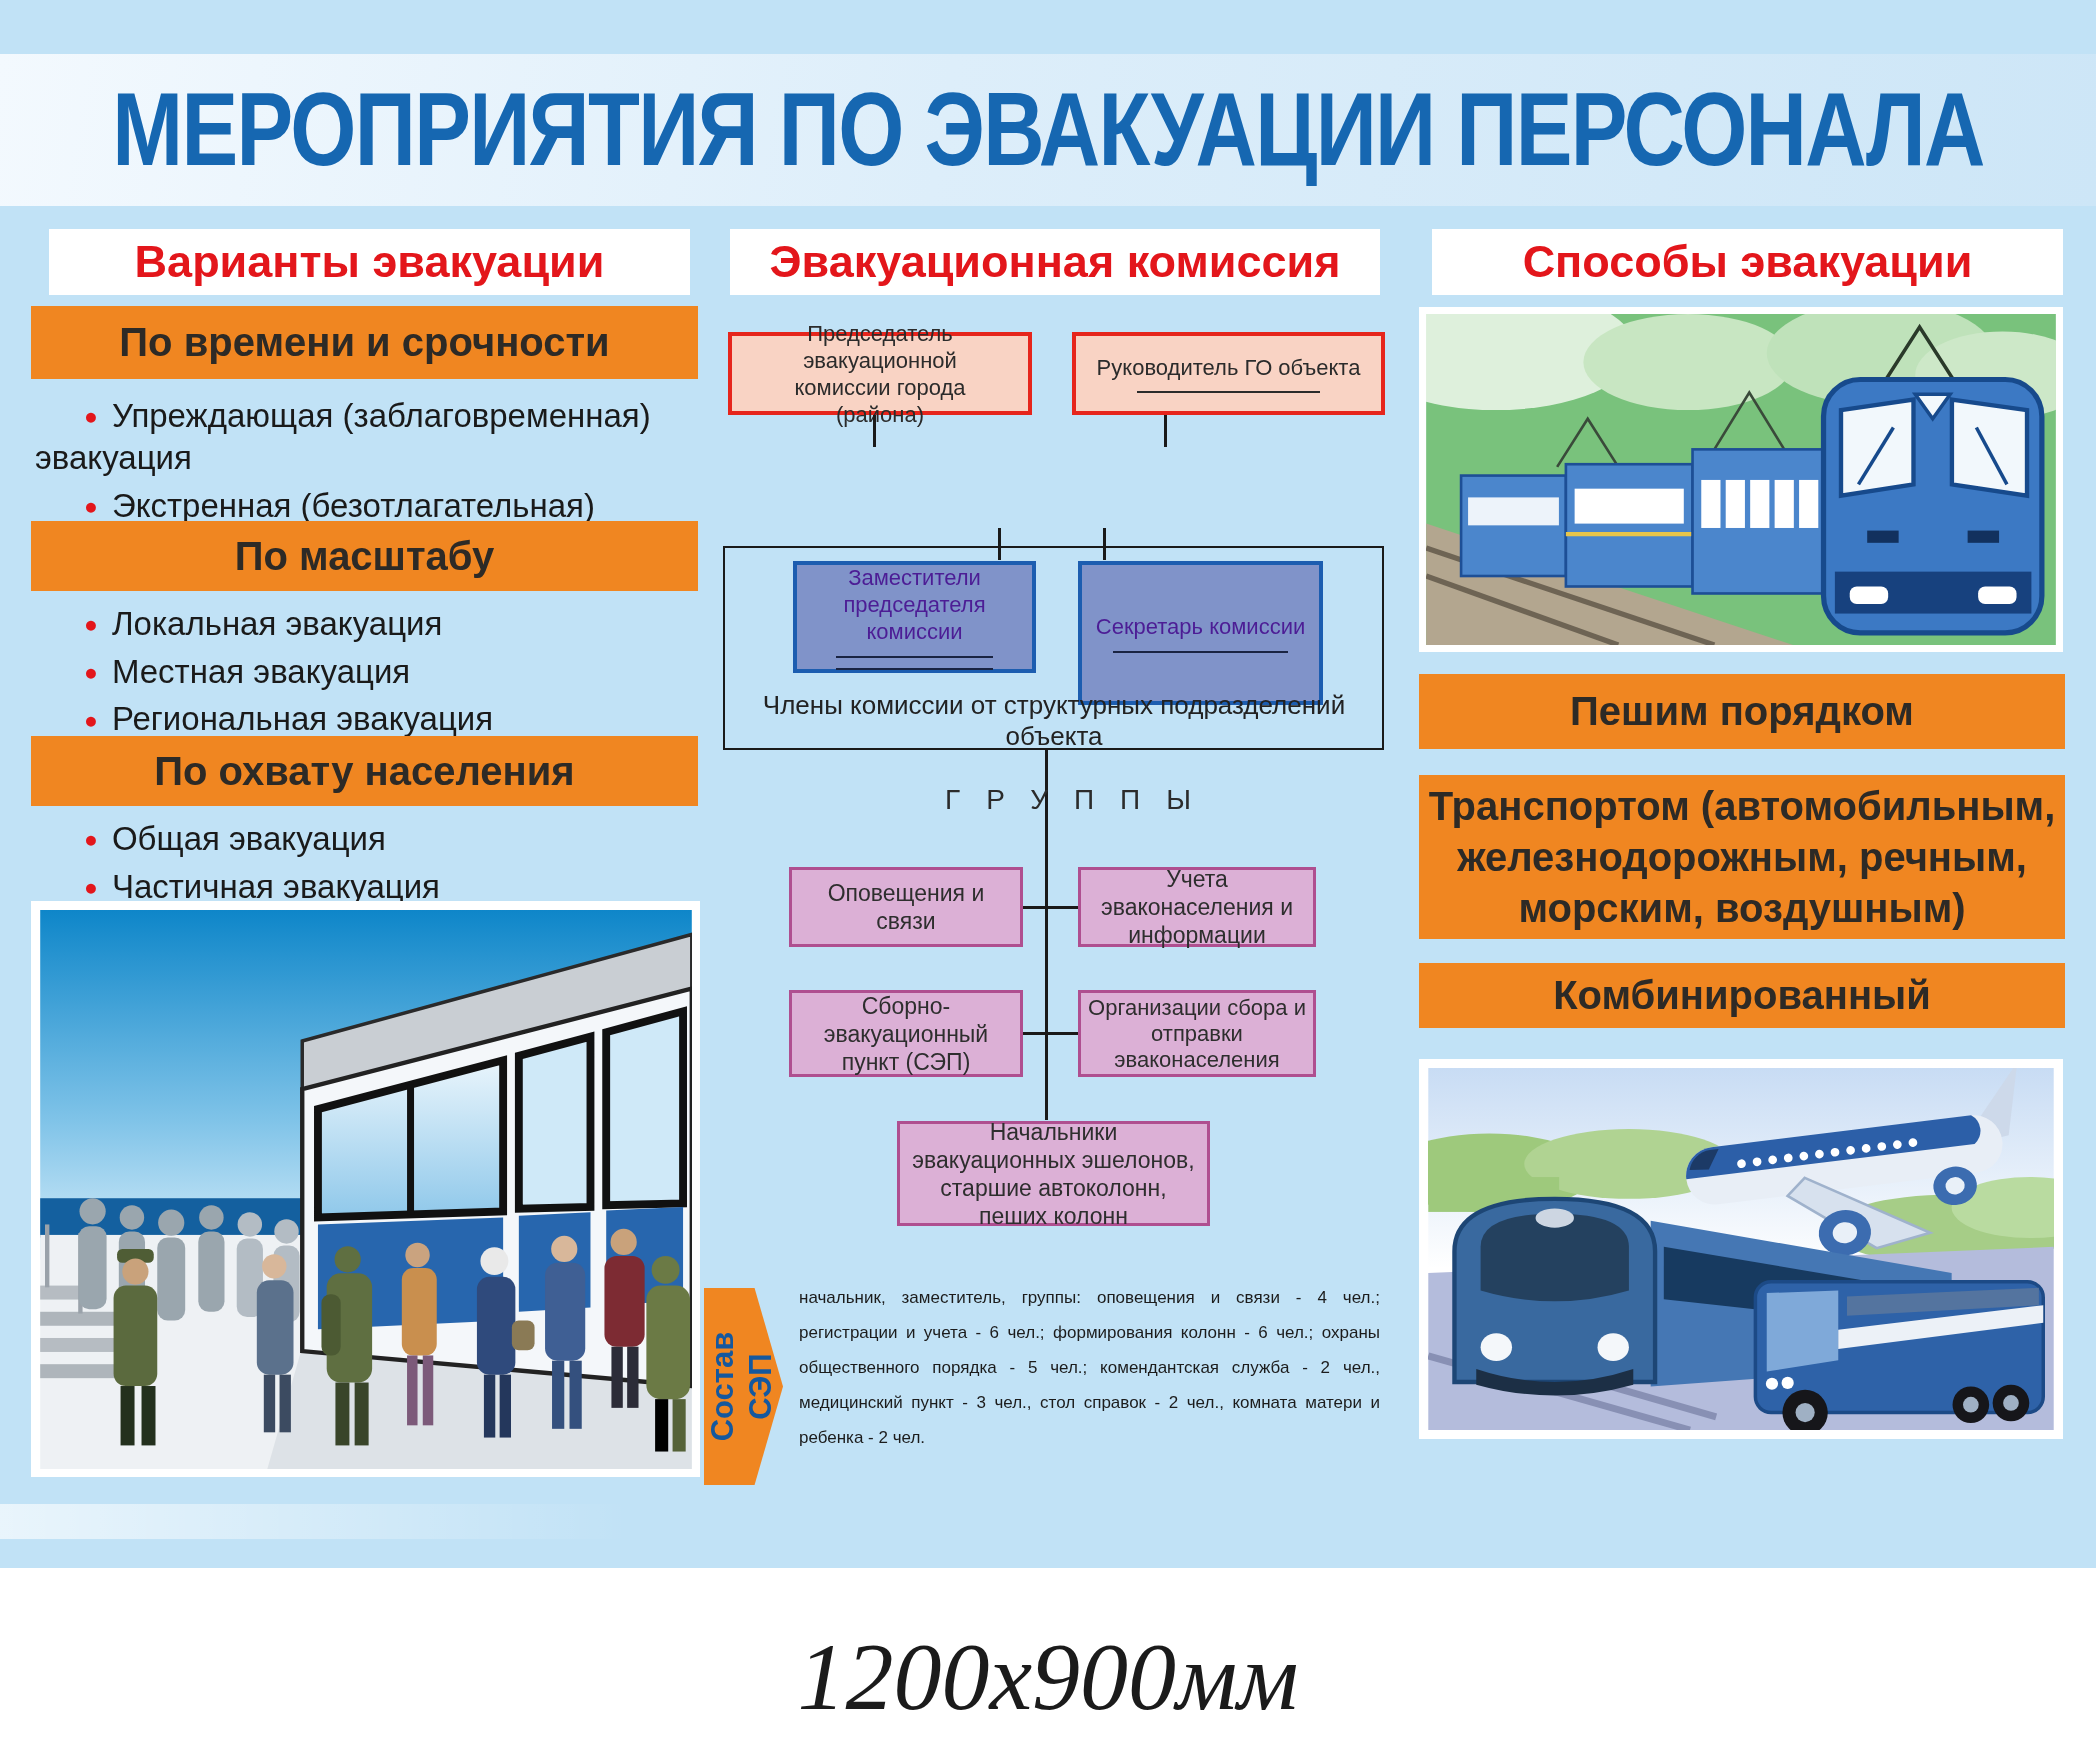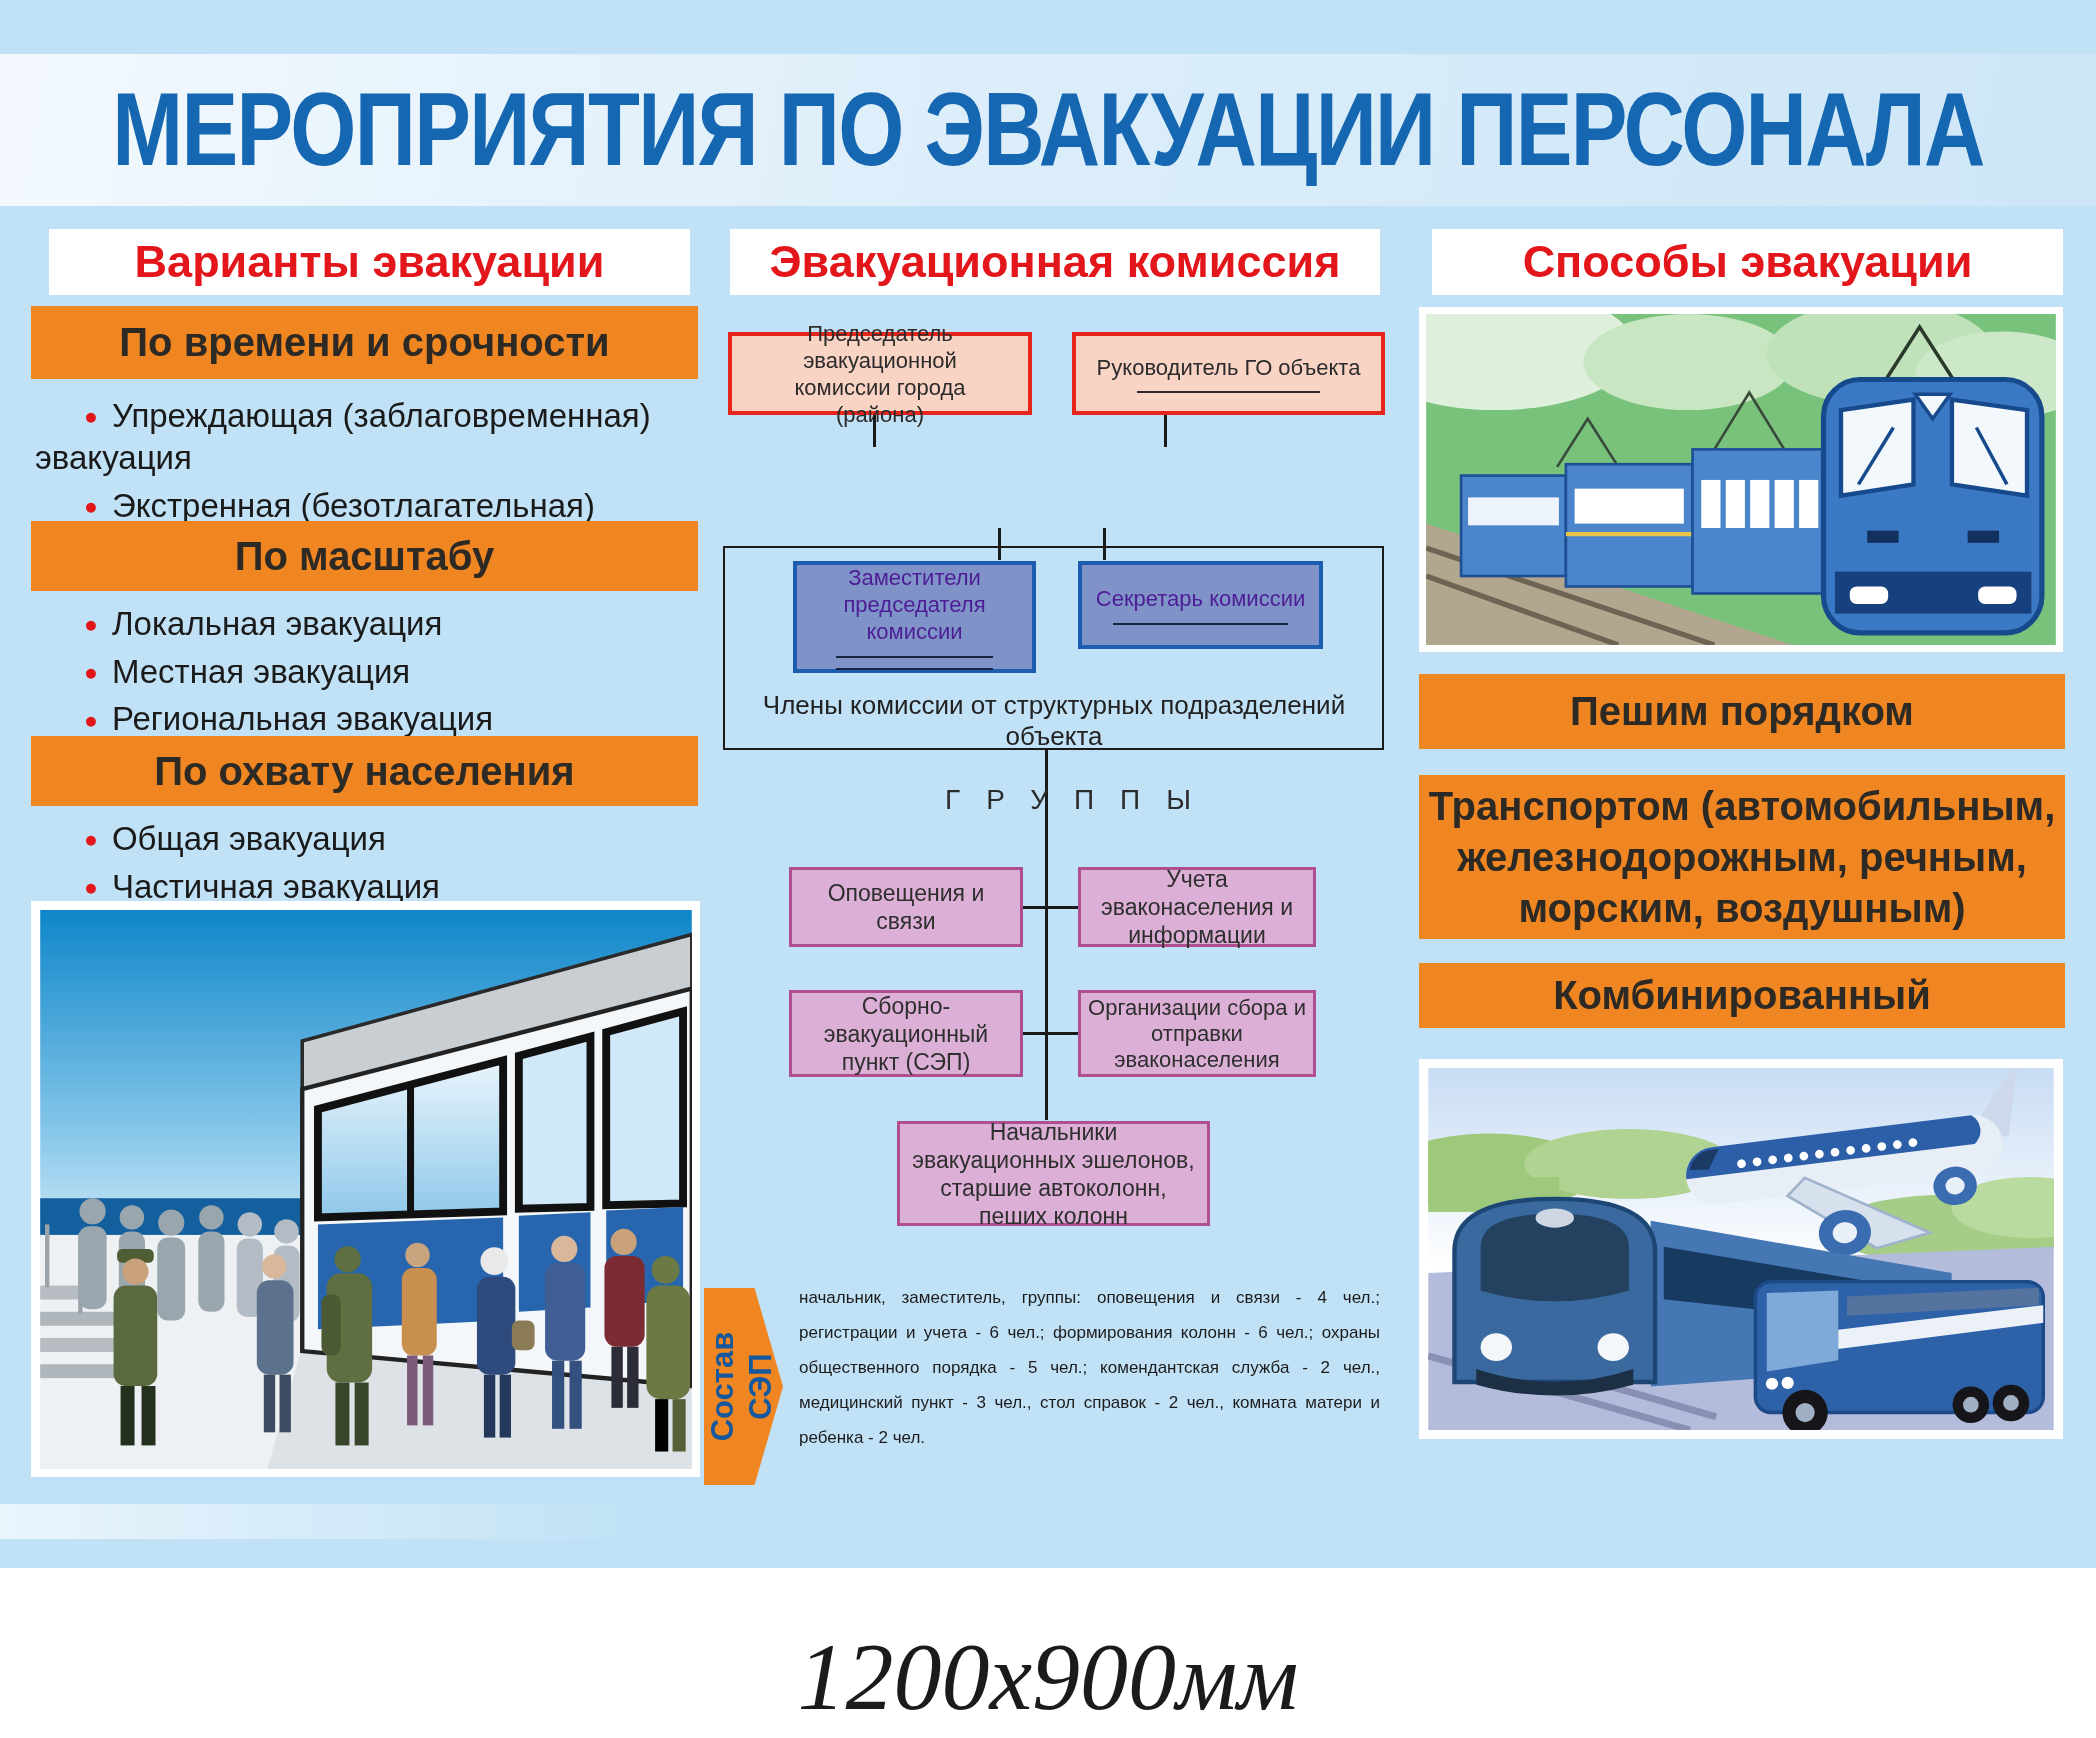--- a/index.html
+++ b/index.html
@@ -200,21 +200,21 @@
     <div class="abs vline" style="left:998px;top:528px;height:32px;"></div>
     <div class="abs vline" style="left:1103px;top:528px;height:32px;"></div>
 
     <div id="bigbox" class="abs" style="left:723px;top:546px;width:661px;height:204px;"></div>
 
     <div class="abs node blue-node" style="left:793px;top:561px;width:243px;height:112px;padding:3.5px;">
       <div>Заместители председателя комиссии</div>
       <div class="sig" style="width:157px;border-color:#1a2442;"></div>
       <div class="sig" style="width:157px;border-color:#1a2442;"></div>
     </div>
-    <div class="abs node blue-node" style="left:1078px;top:561px;width:245px;height:88px;padding:9px;">
+    <div class="abs node blue-node" style="left:1078px;top:561px;width:245px;height:144px;padding:9px;">
       <div>Секретарь комиссии</div>
       <div class="sig" style="width:175px;border-color:#1a2442;"></div>
     </div>
 
     <div class="abs members" style="left:734px;top:690px;width:640px;">Члены комиссии от структурных подразделений объекта</div>
 
     <div class="abs vline" style="left:1045px;top:749px;height:371px;"></div>
 
     <div class="abs groups-label" style="left:730px;top:784px;width:650px;">ГРУППЫ</div>
 

